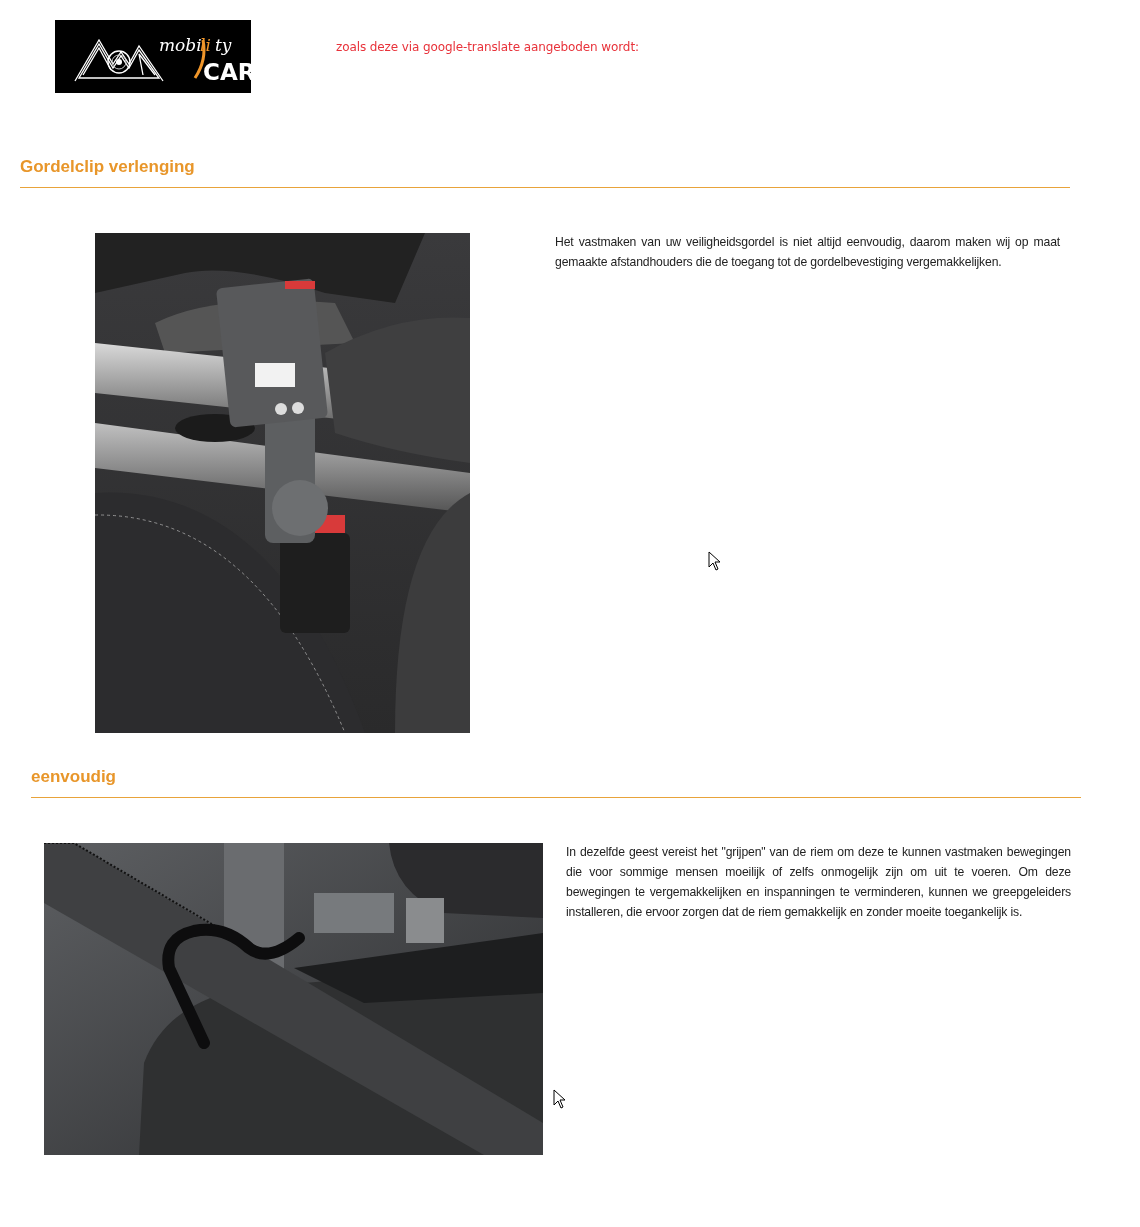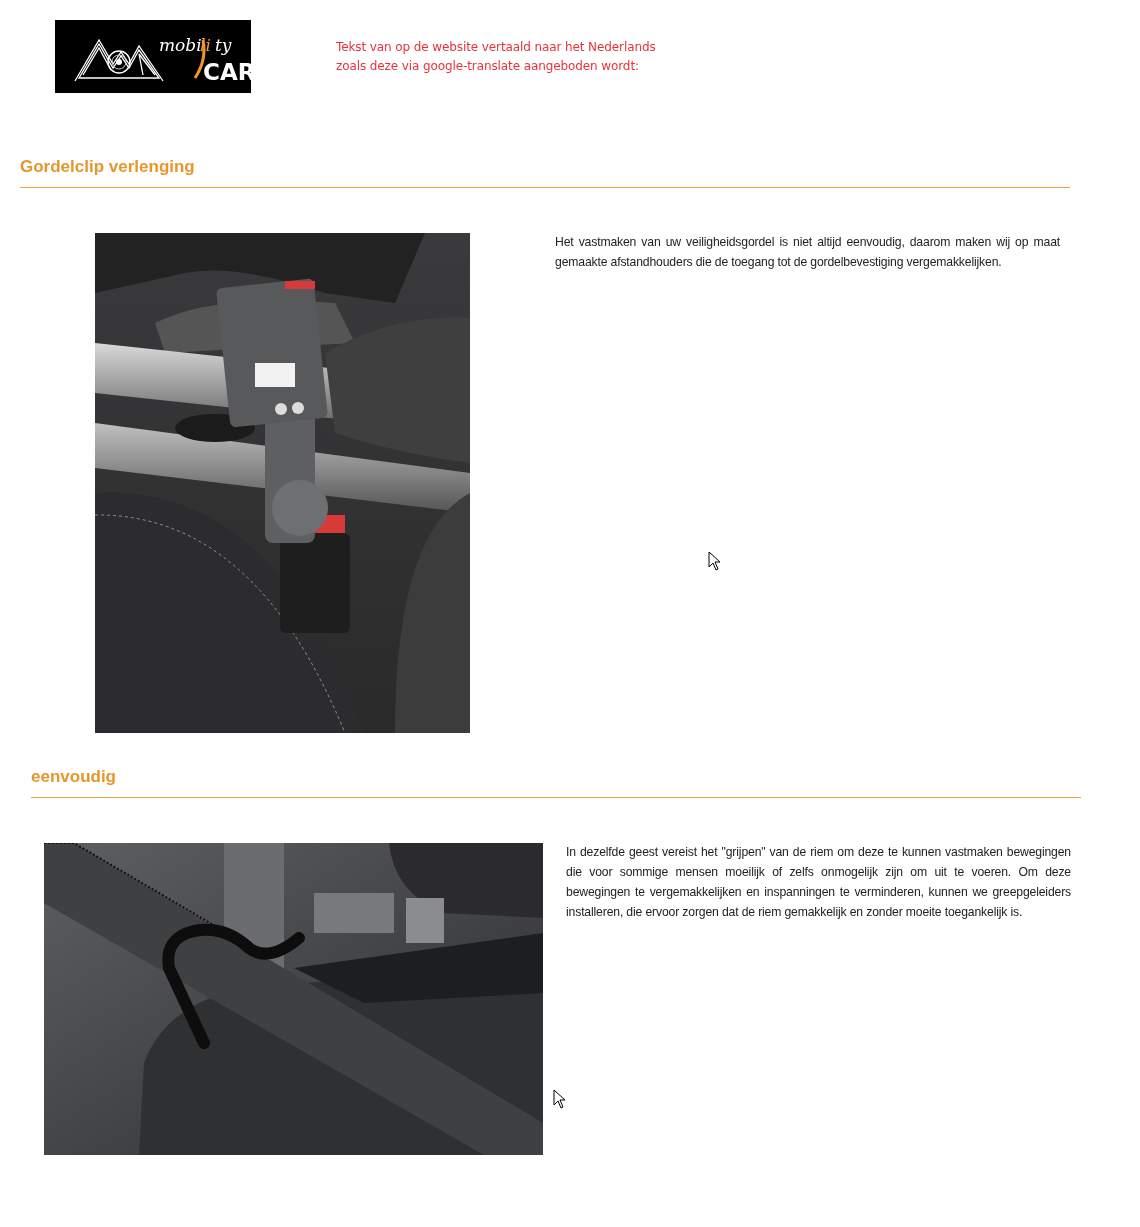--- a/index.html
+++ b/index.html
@@ -39,21 +39,20 @@
     <circle cx="64" cy="42" r="3" fill="#fff"></circle>
     <text x="104" y="31" fill="#fff" font-family="DejaVu Serif, serif" font-style="italic" font-size="17">mobi</text>
     <text x="145" y="31" fill="#f0962a" font-family="DejaVu Serif, serif" font-style="italic" font-size="17">li</text>
     <text x="160" y="31" fill="#fff" font-family="DejaVu Serif, serif" font-style="italic" font-size="17">ty</text>
     <path d="M148 20 Q152 40 140 58" stroke="#f0962a" stroke-width="3" fill="none"></path>
     <text x="148" y="60" fill="#fff" font-family="DejaVu Sans, sans-serif" font-weight="bold" font-size="23">CAR</text>
   </svg>
 </div>
 
 <div class="note">
-  <div>Tekst van op de website vertaald naar het Nederlands</div>
   <div>zoals deze via google-translate aangeboden wordt:</div>
 </div>
 
 <div class="section-title" style="left:20px; top:157px;">Gordelclip verlenging</div>
 <div class="rule" style="left:20px; top:187px; width:1050px;"></div>
 
 <div class="photo" style="left:95px; top:233px; width:375px; height:500px;">
   <svg viewBox="0 0 375 500" xmlns="http://www.w3.org/2000/svg" preserveAspectRatio="none">
     <defs>
       <linearGradient id="g1" x1="0" y1="0" x2="0" y2="1">

